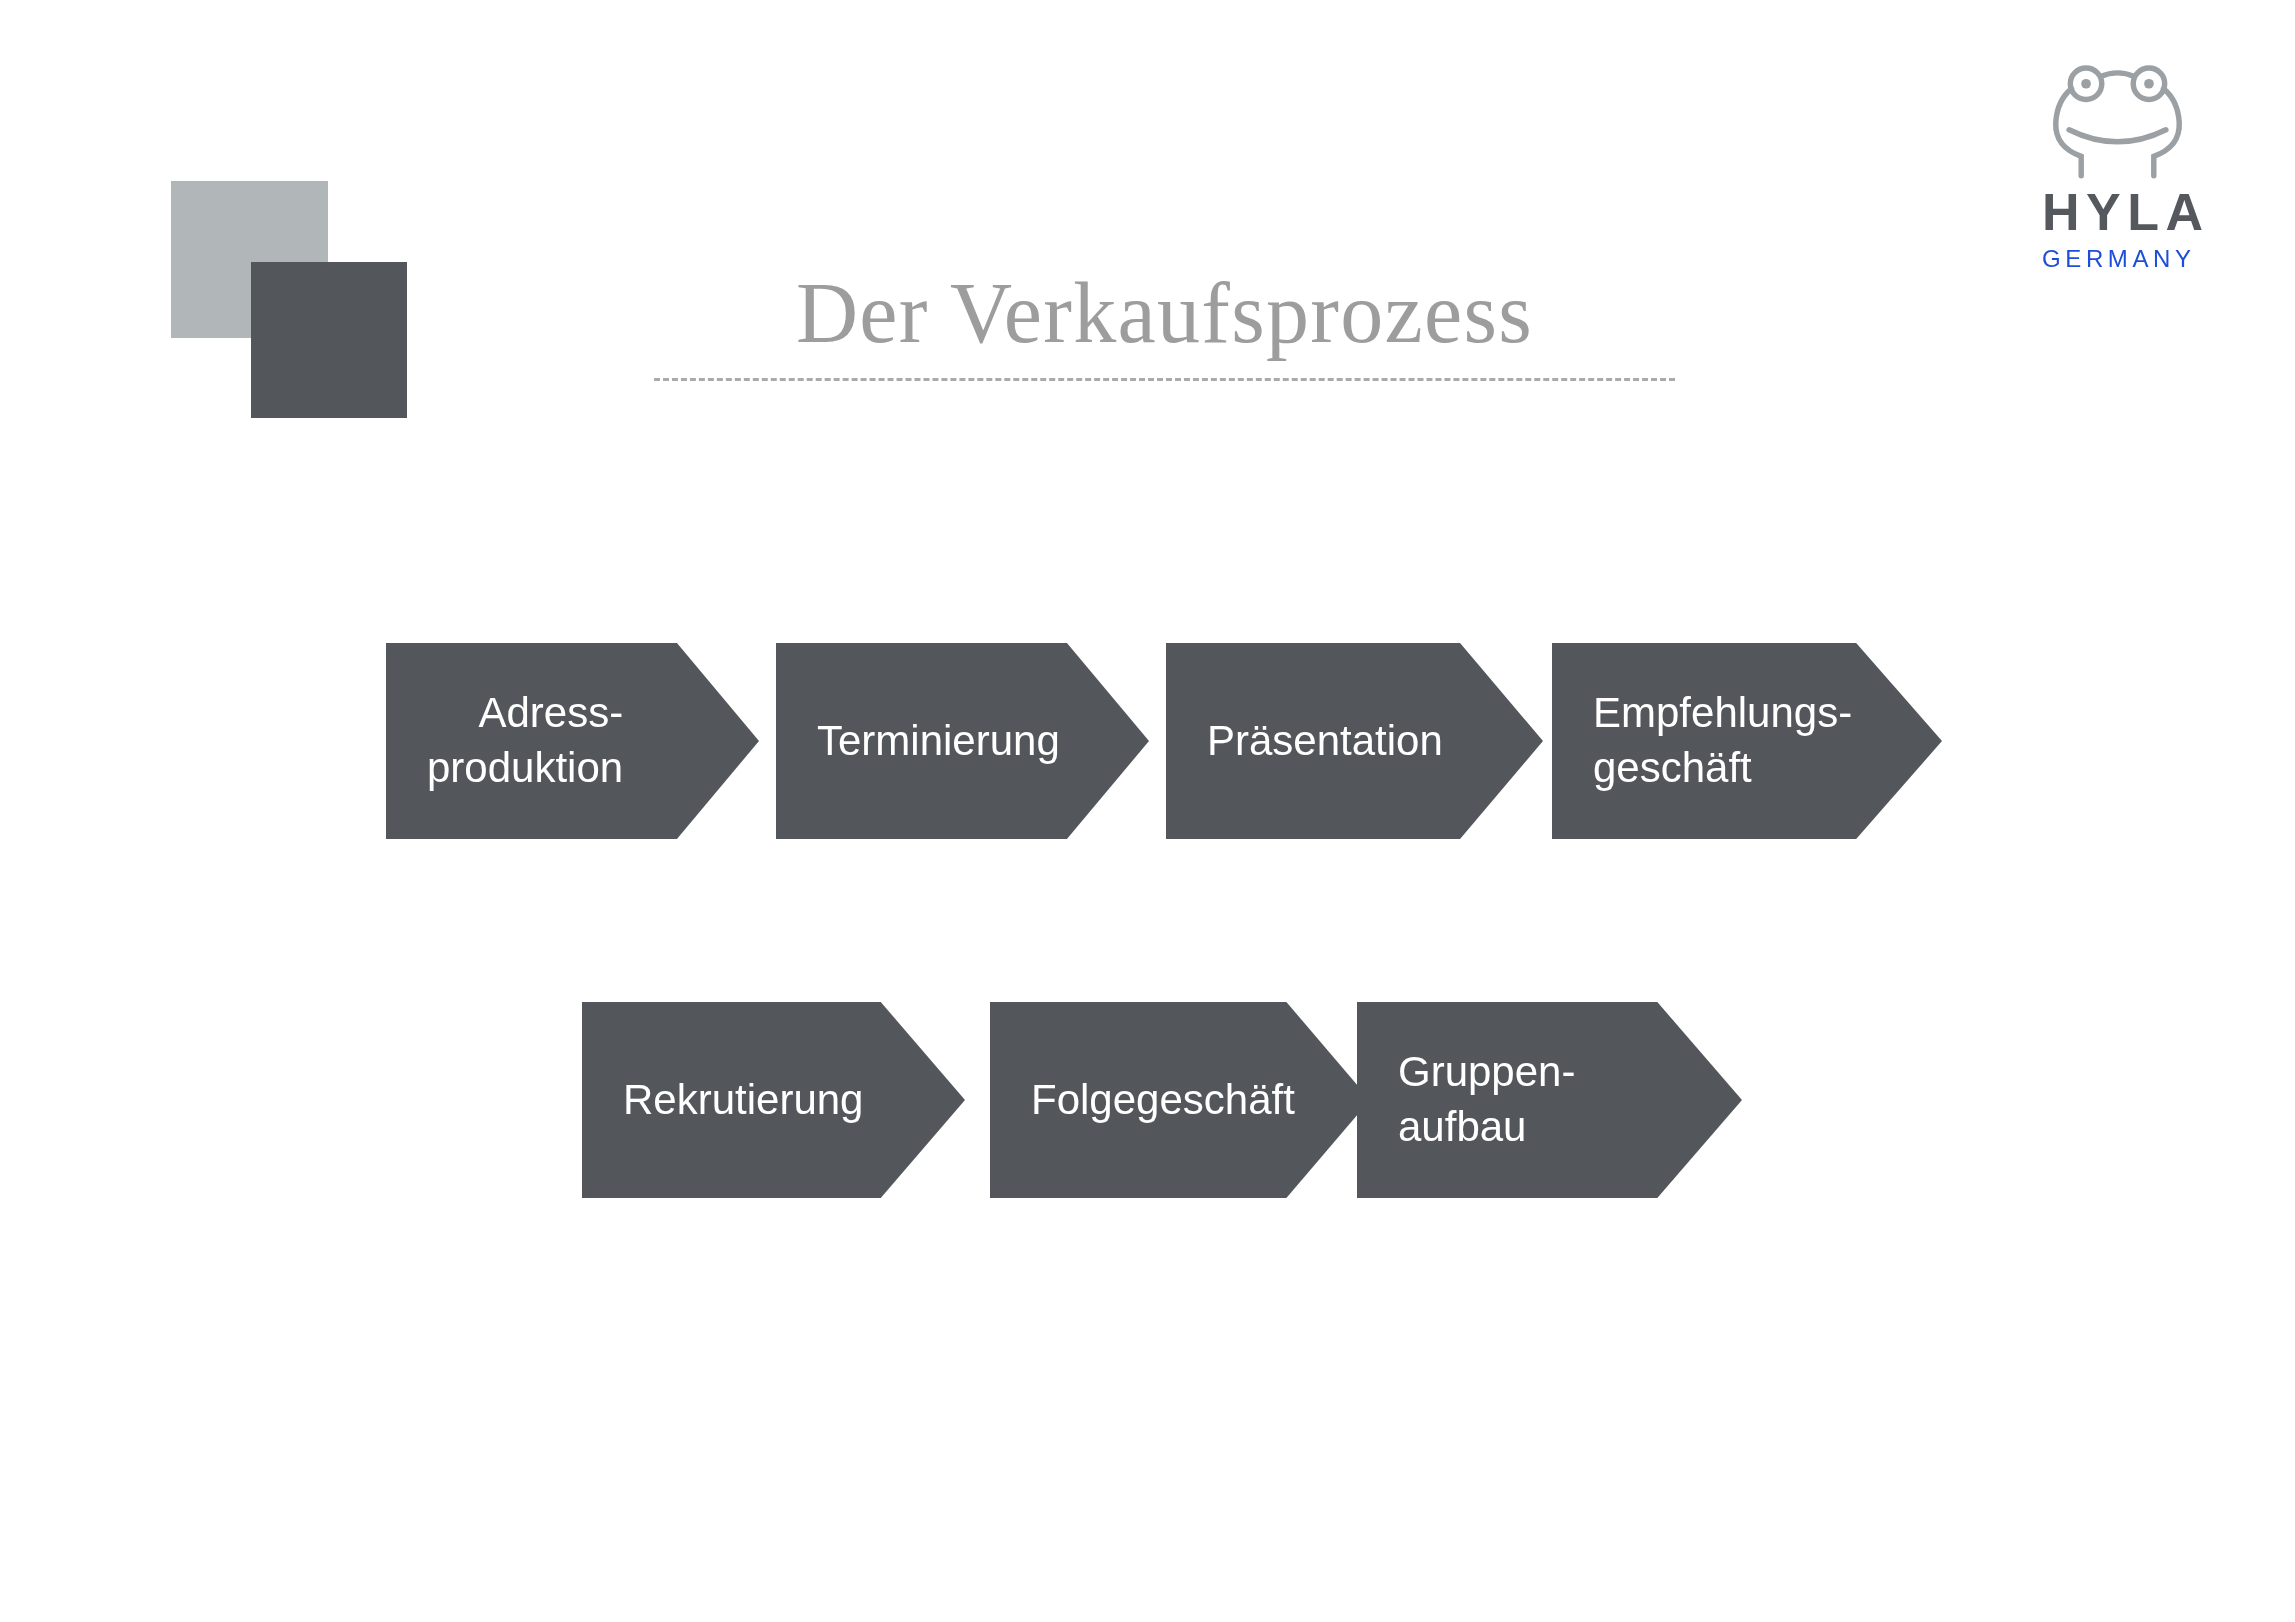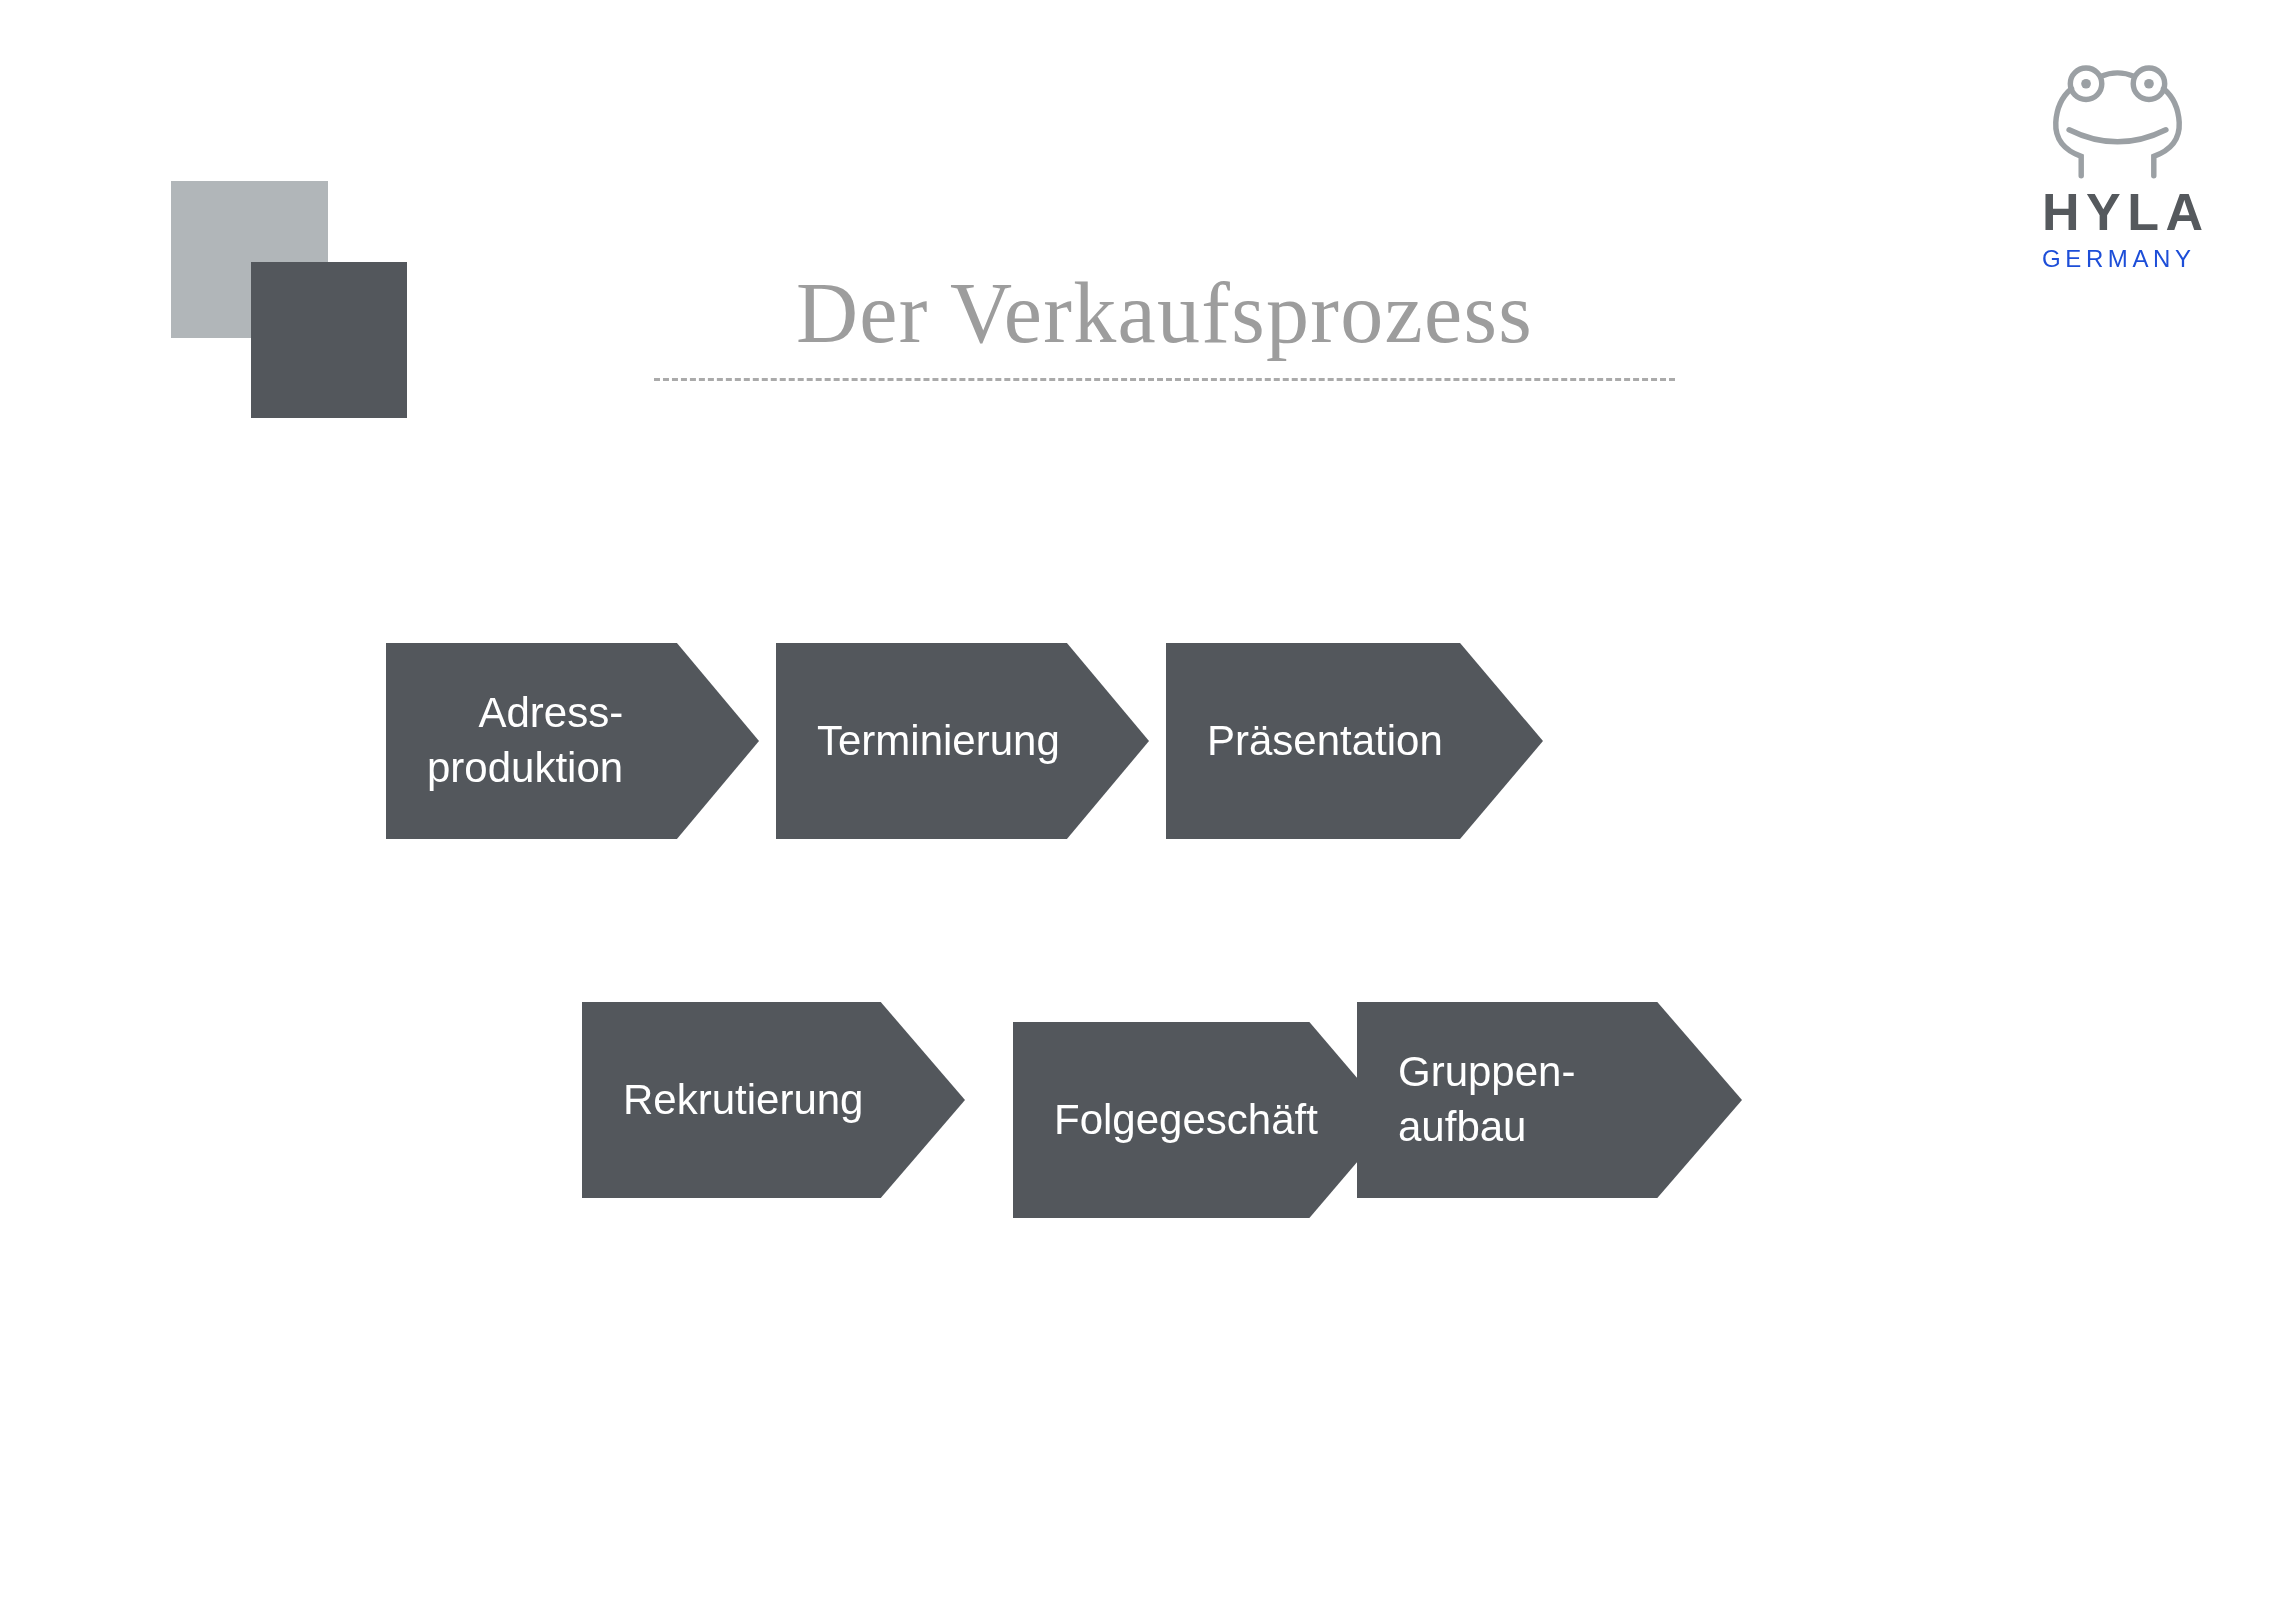--- a/index.html
+++ b/index.html
@@ -100,21 +100,21 @@
   }
   .row1 { top: 643px; }
   .row2 { top: 1002px; }
 
   .a1 { left: 386px;  width: 373px; text-align: right; }
   .a2 { left: 776px; width: 373px; text-align: center; }
   .a3 { left: 1166px; width: 377px; }
   .a4 { left: 1552px; width: 390px; }
 
   .a5 { left: 582px;  width: 383px; }
-  .a6 { left: 1013px; width: 380px; margin-top: 20px; }
+  .a6 { left: 990px; width: 380px; }
   .a7 { left: 1357px; width: 385px; }
 </style>
 </head>
 <body>
 
 <div class="slide">
 
   <div class="sq-light"></div>
   <div class="sq-dark"></div>
 
@@ -143,20 +143,24 @@
   <div class="arrow row1 a1">
     <span class="arrow-label">Adress-
 produktion</span>
   </div>
   <div class="arrow row1 a2">
     <span class="arrow-label">Terminierung</span>
   </div>
   <div class="arrow row1 a3">
     <span class="arrow-label">Präsentation</span>
   </div>
+  <div class="arrow row1 a4">
+    <span class="arrow-label">Empfehlungs-
+geschäft</span>
+  </div>
 
   <div class="arrow row2 a5">
     <span class="arrow-label">Rekrutierung</span>
   </div>
   <div class="arrow row2 a6">
     <span class="arrow-label">Folgegeschäft</span>
   </div>
   <div class="arrow row2 a7">
     <span class="arrow-label">Gruppen-
 aufbau</span>

